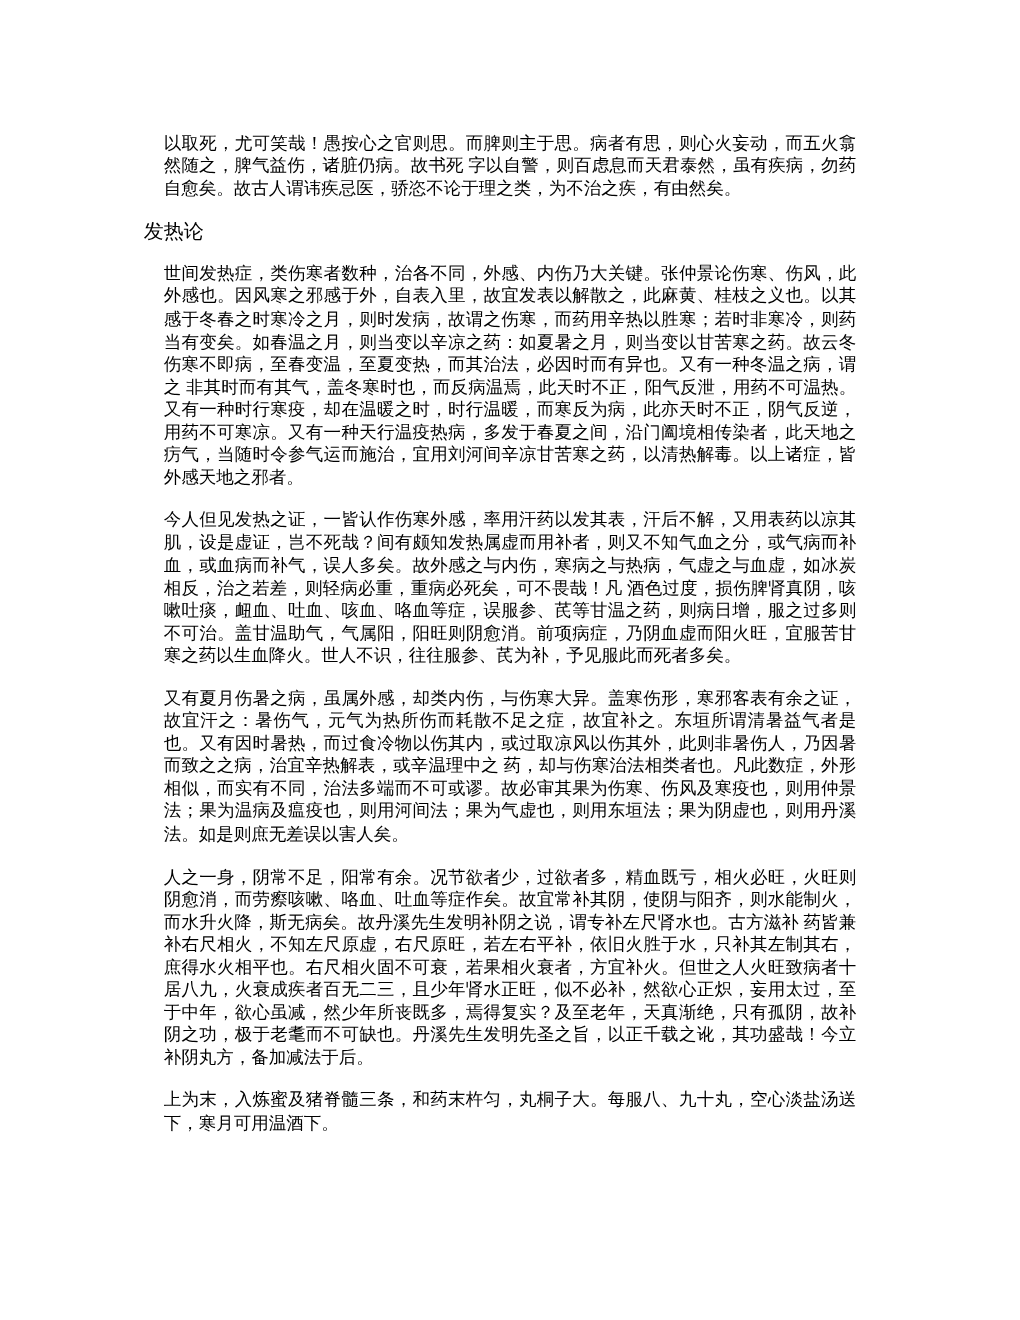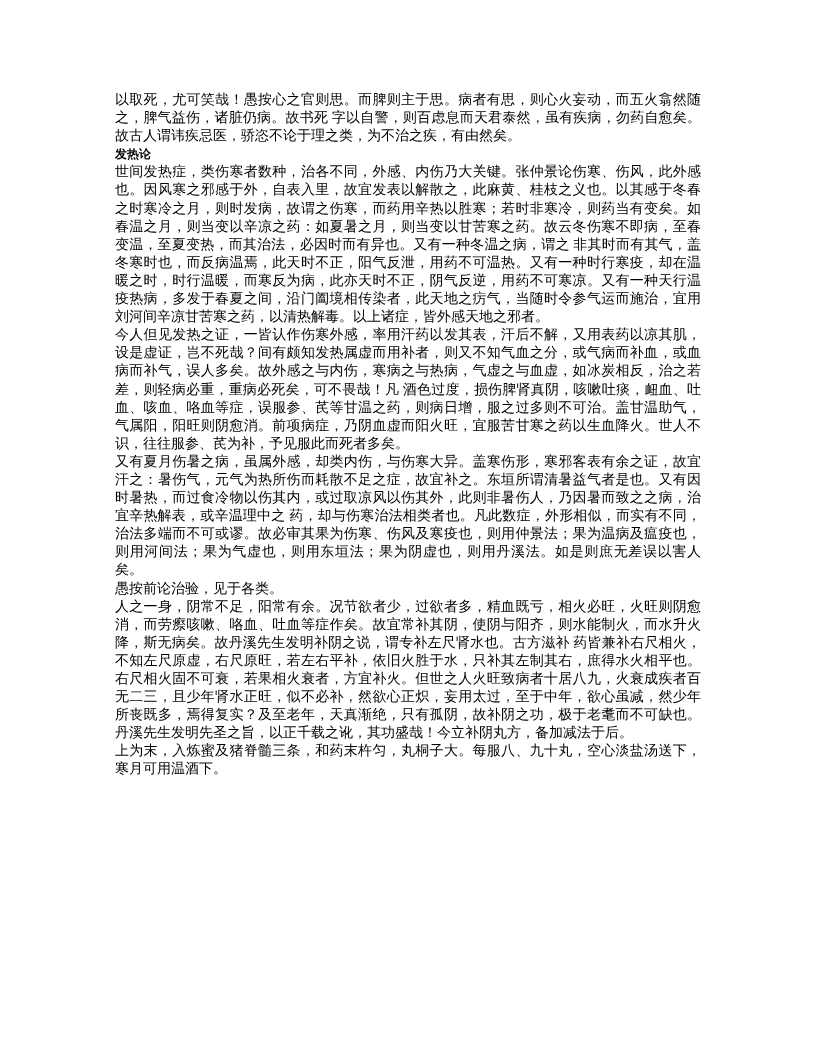--- a/index.html
+++ b/index.html
@@ -25,38 +25,37 @@
       width: 586px;
       color: #000000;
       font-size: 14px;
       line-height: 18.1px;
       text-align: justify;
       text-justify: inter-ideograph;
       letter-spacing: 0;
       word-break: break-all;
     }
     .para {
-      margin: 0;
+      margin: 16px;
       padding: 0;
     }
     .heading {
       margin: 0;
       padding: 0;
-      font-size: 12px;
-      font-weight: bold;
+      font-size: 16px;
+      font-weight: normal;
       text-align: left;
     }
   </style>
 </head>
 <body>
 
 <div class="page">
   <div class="content">
     <p class="para">以取死，尤可笑哉！愚按心之官则思。而脾则主于思。病者有思，则心火妄动，而五火翕然随之，脾气益伤，诸脏仍病。故书死 字以自警，则百虑息而天君泰然，虽有疾病，勿药自愈矣。故古人谓讳疾忌医，骄恣不论于理之类，为不治之疾，有由然矣。</p>
     <p class="heading">发热论</p>
     <p class="para">世间发热症，类伤寒者数种，治各不同，外感、内伤乃大关键。张仲景论伤寒、伤风，此外感也。因风寒之邪感于外，自表入里，故宜发表以解散之，此麻黄、桂枝之义也。以其感于冬春之时寒冷之月，则时发病，故谓之伤寒，而药用辛热以胜寒；若时非寒冷，则药当有变矣。如春温之月，则当变以辛凉之药：如夏暑之月，则当变以甘苦寒之药。故云冬伤寒不即病，至春变温，至夏变热，而其治法，必因时而有异也。又有一种冬温之病，谓之 非其时而有其气，盖冬寒时也，而反病温焉，此天时不正，阳气反泄，用药不可温热。又有一种时行寒疫，却在温暖之时，时行温暖，而寒反为病，此亦天时不正，阴气反逆，用药不可寒凉。又有一种天行温疫热病，多发于春夏之间，沿门阖境相传染者，此天地之疠气，当随时令参气运而施治，宜用刘河间辛凉甘苦寒之药，以清热解毒。以上诸症，皆外感天地之邪者。</p>
     <p class="para">今人但见发热之证，一皆认作伤寒外感，率用汗药以发其表，汗后不解，又用表药以凉其肌，设是虚证，岂不死哉？间有颇知发热属虚而用补者，则又不知气血之分，或气病而补血，或血病而补气，误人多矣。故外感之与内伤，寒病之与热病，气虚之与血虚，如冰炭相反，治之若差，则轻病必重，重病必死矣，可不畏哉！凡 酒色过度，损伤脾肾真阴，咳嗽吐痰，衄血、吐血、咳血、咯血等症，误服参、芪等甘温之药，则病日增，服之过多则不可治。盖甘温助气，气属阳，阳旺则阴愈消。前项病症，乃阴血虚而阳火旺，宜服苦甘寒之药以生血降火。世人不识，往往服参、芪为补，予见服此而死者多矣。</p>
     <p class="para">又有夏月伤暑之病，虽属外感，却类内伤，与伤寒大异。盖寒伤形，寒邪客表有余之证，故宜汗之：暑伤气，元气为热所伤而耗散不足之症，故宜补之。东垣所谓清暑益气者是也。又有因时暑热，而过食冷物以伤其内，或过取凉风以伤其外，此则非暑伤人，乃因暑而致之之病，治宜辛热解表，或辛温理中之 药，却与伤寒治法相类者也。凡此数症，外形相似，而实有不同，治法多端而不可或谬。故必审其果为伤寒、伤风及寒疫也，则用仲景法；果为温病及瘟疫也，则用河间法；果为气虚也，则用东垣法；果为阴虚也，则用丹溪法。如是则庶无差误以害人矣。</p>
-    <p class="para">愚按前论治验，见于各类。</p>
     <p class="para">人之一身，阴常不足，阳常有余。况节欲者少，过欲者多，精血既亏，相火必旺，火旺则阴愈消，而劳瘵咳嗽、咯血、吐血等症作矣。故宜常补其阴，使阴与阳齐，则水能制火，而水升火降，斯无病矣。故丹溪先生发明补阴之说，谓专补左尺肾水也。古方滋补 药皆兼补右尺相火，不知左尺原虚，右尺原旺，若左右平补，依旧火胜于水，只补其左制其右，庶得水火相平也。右尺相火固不可衰，若果相火衰者，方宜补火。但世之人火旺致病者十居八九，火衰成疾者百无二三，且少年肾水正旺，似不必补，然欲心正炽，妄用太过，至于中年，欲心虽减，然少年所丧既多，焉得复实？及至老年，天真渐绝，只有孤阴，故补阴之功，极于老耄而不可缺也。丹溪先生发明先圣之旨，以正千载之讹，其功盛哉！今立补阴丸方，备加减法于后。</p>
     <p class="para">上为末，入炼蜜及猪脊髓三条，和药末杵匀，丸桐子大。每服八、九十丸，空心淡盐汤送下，寒月可用温酒下。</p>
   </div>
 </div>
 
 </body></html>

